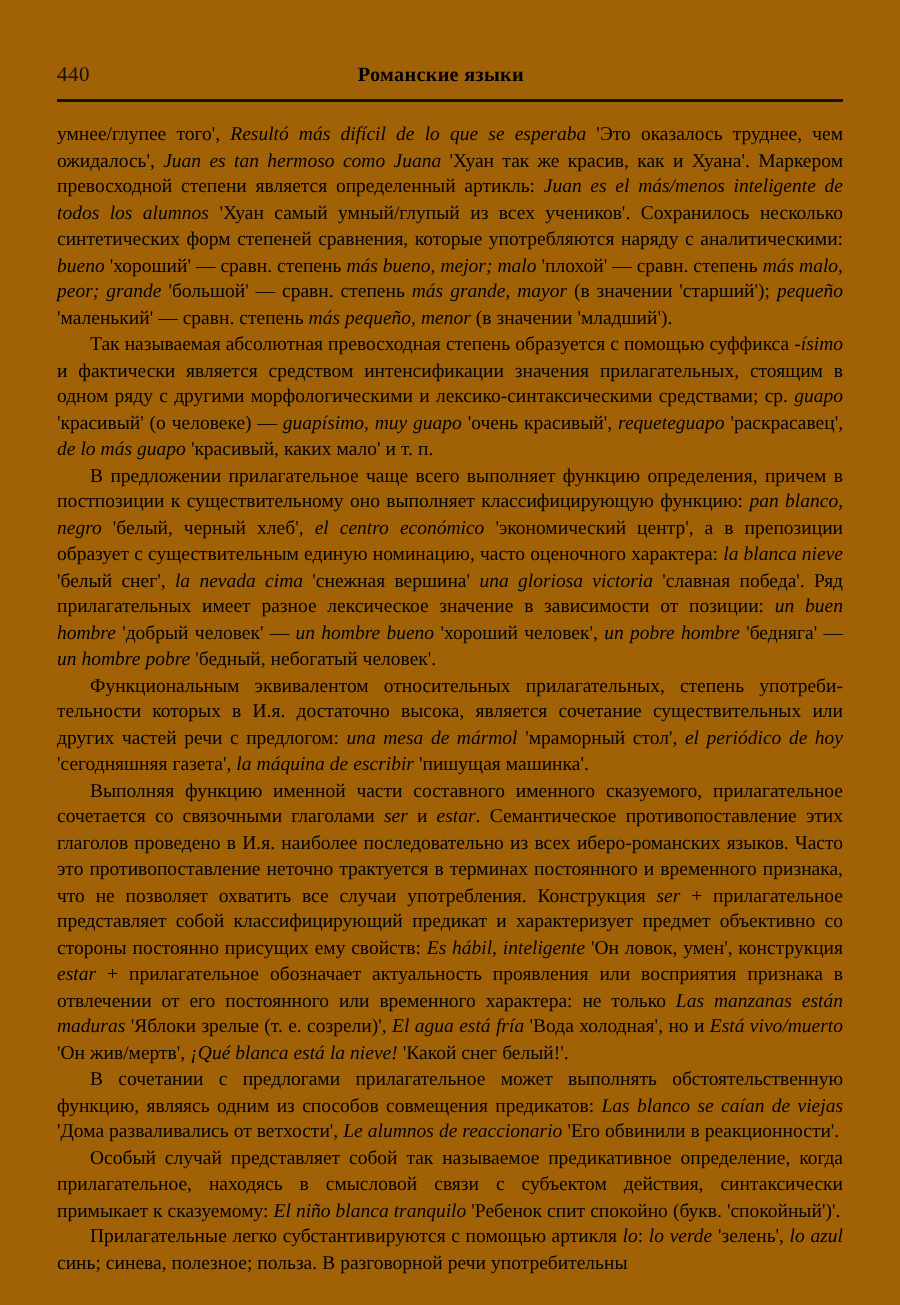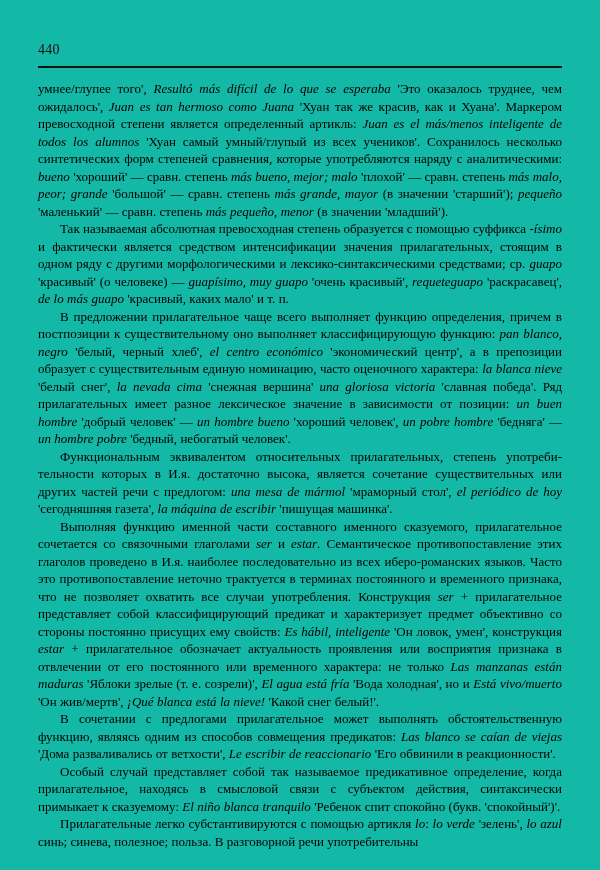--- a/index.html
+++ b/index.html
@@ -4,21 +4,21 @@
 <style>
   html, body {
     margin: 0;
     padding: 0;
     background: #ffffff;
   }
   .page {
     position: relative;
     width: 600px;
     height: 870px;
-    background: #14b8a6;
+    background: #a16207;
     overflow: hidden;
     font-family: "Liberation Serif", "DejaVu Serif", serif;
     color: #000000;
   }
   .header {
     position: absolute;
     left: 38px;
     top: 42px;
     width: 524px;
     height: 18px;
@@ -76,37 +76,38 @@
     font-style: normal;
   }
 </style>
 </head>
 <body>
 
 <div class="page">
 
   <div class="header">
     <span class="folio">440</span>
+    <span class="running-title">Романские языки</span>
   </div>
 
   <div class="rule"></div>
 
   <div class="body">
 
     <p class="para first">умнее/глупее того<span class="q">'</span>, <i>Resultó más difícil de lo que se esperaba</i> <span class="q">'</span>Это оказалось труднее, чем ожидалось<span class="q">'</span>, <i>Juan es tan hermoso como Juana</i> <span class="q">'</span>Хуан так же красив, как и Хуана<span class="q">'</span>. Мар­кером превосходной степени является определенный артикль: <i>Juan es el más/menos inteligente de todos los alumnos</i> <span class="q">'</span>Хуан самый умный/глупый из всех учеников<span class="q">'</span>. Сохра­нилось несколько синтетических форм степеней сравнения, которые употребляются наряду с аналитическими: <i>bueno</i> <span class="q">'</span>хороший<span class="q">'</span> — сравн. степень <i>más bueno, mejor; malo</i> <span class="q">'</span>плохой<span class="q">'</span> — сравн. степень <i>más malo, peor; grande</i> <span class="q">'</span>большой<span class="q">'</span> — сравн. степень <i>más grande, mayor</i> (в значении <span class="q">'</span>старший<span class="q">'</span>); <i>pequeño</i> <span class="q">'</span>маленький<span class="q">'</span> — сравн. степень <i>más pequeño, menor</i> (в значении <span class="q">'</span>младший<span class="q">'</span>).</p>
 
     <p class="para">Так называемая абсолютная превосходная степень образуется с помощью суффикса <i>-ísimo</i> и фактически является средством интенсификации значения прилагательных, стоящим в одном ряду с другими морфологическими и лексико-синтаксическими сред­ствами; ср. <i>guapo</i> <span class="q">'</span>красивый<span class="q">'</span> (о человеке) — <i>guapísimo, muy guapo</i> <span class="q">'</span>очень красивый<span class="q">'</span>, <i>requeteguapo</i> <span class="q">'</span>раскрасавец<span class="q">'</span>, <i>de lo más guapo</i> <span class="q">'</span>красивый, каких мало<span class="q">'</span> и т. п.</p>
 
     <p class="para">В предложении прилагательное чаще всего выполняет функцию определения, при­чем в постпозиции к существительному оно выполняет классифицирующую функцию: <i>pan blanco, negro</i> <span class="q">'</span>белый, черный хлеб<span class="q">'</span>, <i>el centro económico</i> <span class="q">'</span>экономический центр<span class="q">'</span>, а в препозиции образует с существительным единую номинацию, часто оценочного ха­рактера: <i>la blanca nieve</i> <span class="q">'</span>белый снег<span class="q">'</span>, <i>la nevada cima</i> <span class="q">'</span>снежная вершина<span class="q">'</span> <i>una gloriosa victoria</i> <span class="q">'</span>славная победа<span class="q">'</span>. Ряд прилагательных имеет разное лексическое значение в за­висимости от позиции: <i>un buen hombre</i> <span class="q">'</span>добрый человек<span class="q">'</span> — <i>un hombre bueno</i> <span class="q">'</span>хороший человек<span class="q">'</span>, <i>un pobre hombre</i> <span class="q">'</span>бедняга<span class="q">'</span> — <i>un hombre pobre</i> <span class="q">'</span>бедный, небогатый человек<span class="q">'</span>.</p>
 
     <p class="para">Функциональным эквивалентом относительных прилагательных, степень употреби­тельности которых в И.я. достаточно высока, является сочетание существительных или других частей речи с предлогом: <i>una mesa de mármol</i> <span class="q">'</span>мраморный стол<span class="q">'</span>, <i>el periódico de hoy</i> <span class="q">'</span>сегодняшняя газета<span class="q">'</span>, <i>la máquina de escribir</i> <span class="q">'</span>пишущая машинка<span class="q">'</span>.</p>
 
     <p class="para">Выполняя функцию именной части составного именного сказуемого, прилагательное сочетается со связочными глаголами <i>ser</i> и <i>estar</i>. Семантическое противопоставление этих глаголов проведено в И.я. наиболее последовательно из всех иберо-романских языков. Часто это противопоставление неточно трактуется в терминах постоянного и временного признака, что не позволяет охватить все случаи употребления. Конструк­ция <i>ser</i> + прилагательное представляет собой классифицирующий предикат и характе­ризует предмет объективно со стороны постоянно присущих ему свойств: <i>Es hábil, inteligente</i> <span class="q">'</span>Он ловок, умен<span class="q">'</span>, конструкция <i>estar</i> + прилагательное обозначает актуаль­ность проявления или восприятия признака в отвлечении от его постоянного или вре­менного характера: не только <i>Las manzanas están maduras</i> <span class="q">'</span>Яблоки зрелые (т. е. созре­ли)<span class="q">'</span>, <i>El agua está fría</i> <span class="q">'</span>Вода холодная<span class="q">'</span>, но и <i>Está vivo/muerto</i> <span class="q">'</span>Он жив/мертв<span class="q">'</span>, <i>¡Qué blanca está la nieve!</i> <span class="q">'</span>Какой снег белый!<span class="q">'</span>.</p>
 
-    <p class="para">В сочетании с предлогами прилагательное может выполнять обстоятельственную функцию, являясь одним из способов совмещения предикатов: <i>Las blanco se caían de viejas</i> <span class="q">'</span>Дома разваливались от ветхости<span class="q">'</span>, <i>Le escribir de reaccionario</i> <span class="q">'</span>Его обвинили в реакционности<span class="q">'</span>.</p>
+    <p class="para">В сочетании с предлогами прилагательное может выполнять обстоятельственную функцию, являясь одним из способов совмещения предикатов: <i>Las blanco se caían de viejas</i> <span class="q">'</span>Дома разваливались от ветхости<span class="q">'</span>, <i>Le alumnos de reaccionario</i> <span class="q">'</span>Его обвинили в реакционности<span class="q">'</span>.</p>
 
     <p class="para">Особый случай представляет собой так называемое предикативное определение, ко­гда прилагательное, находясь в смысловой связи с субъектом действия, синтаксически примыкает к сказуемому: <i>El niño blanca tranquilo</i> <span class="q">'</span>Ребенок спит спокойно (букв. <span class="q">'</span>спо­койный<span class="q">'</span>)<span class="q">'</span>.</p>
 
     <p class="para">Прилагательные легко субстантивируются с помощью артикля <i>lo</i>: <i>lo verde</i> <span class="q">'</span>зелень<span class="q">'</span>, <i>lo azul</i> синь; синева,  полезное; польза. В разговорной речи употребительны</p>
 
   </div>
 
 </div>
 
 </body></html>

